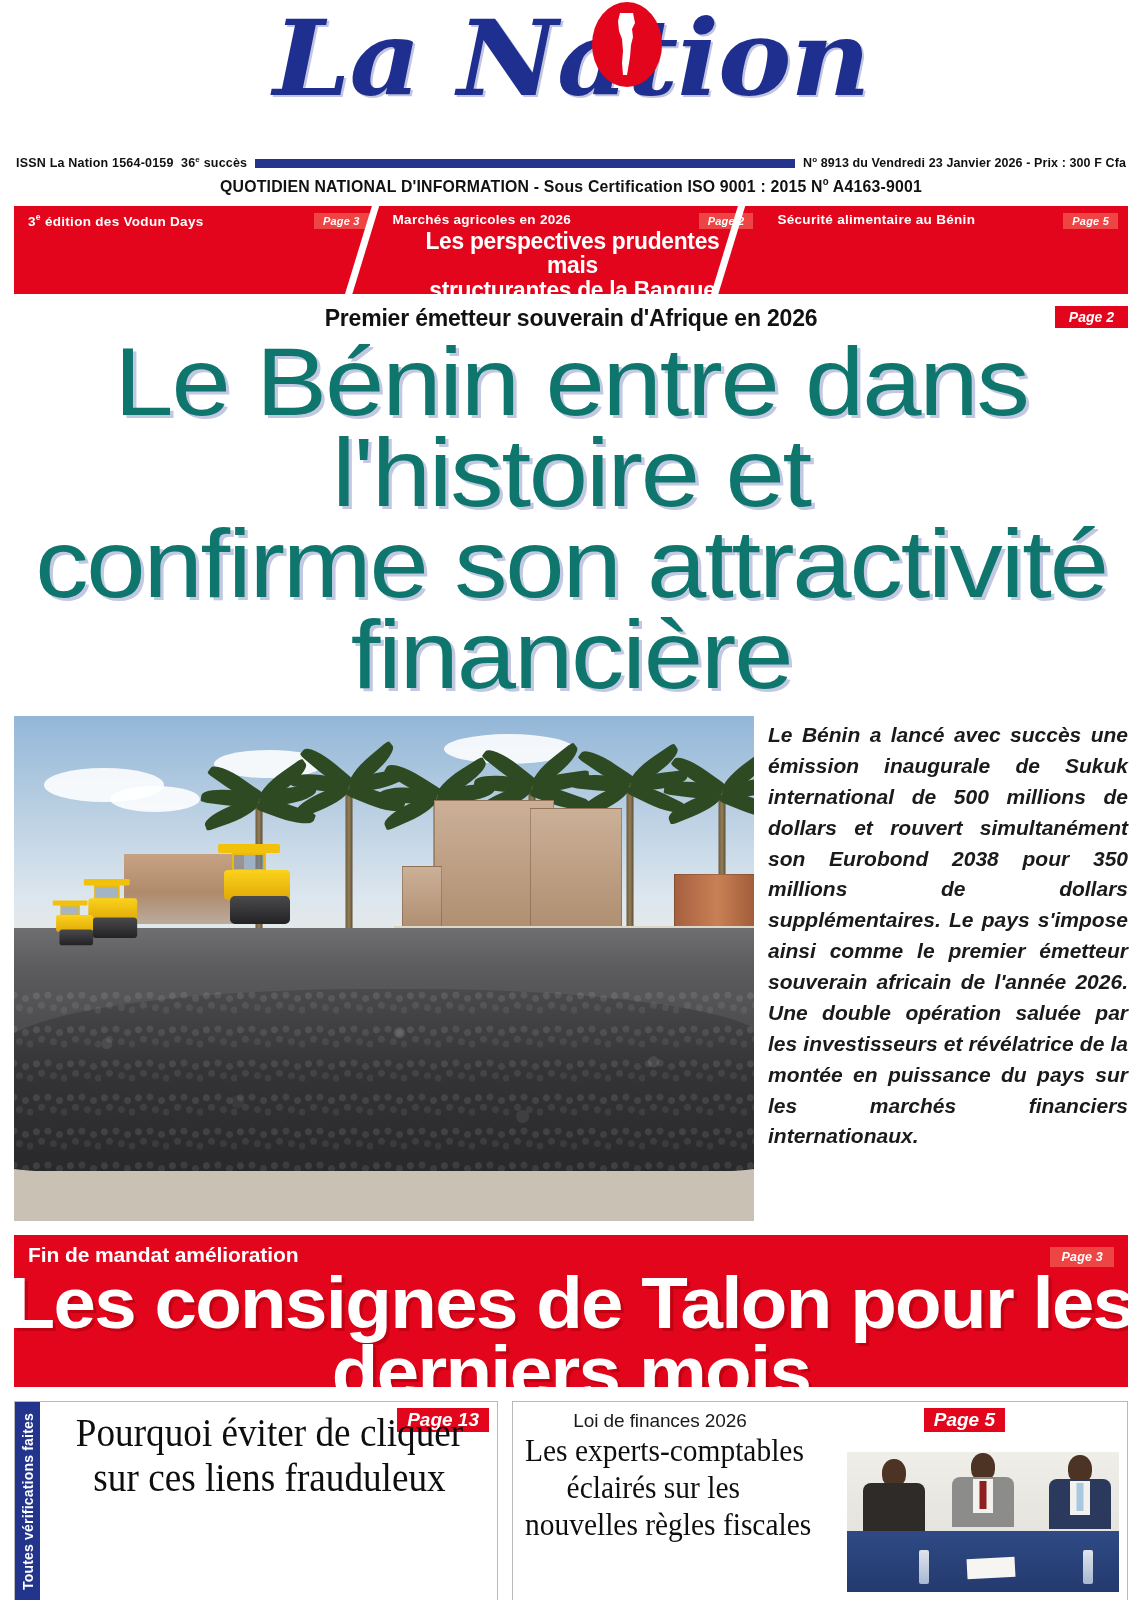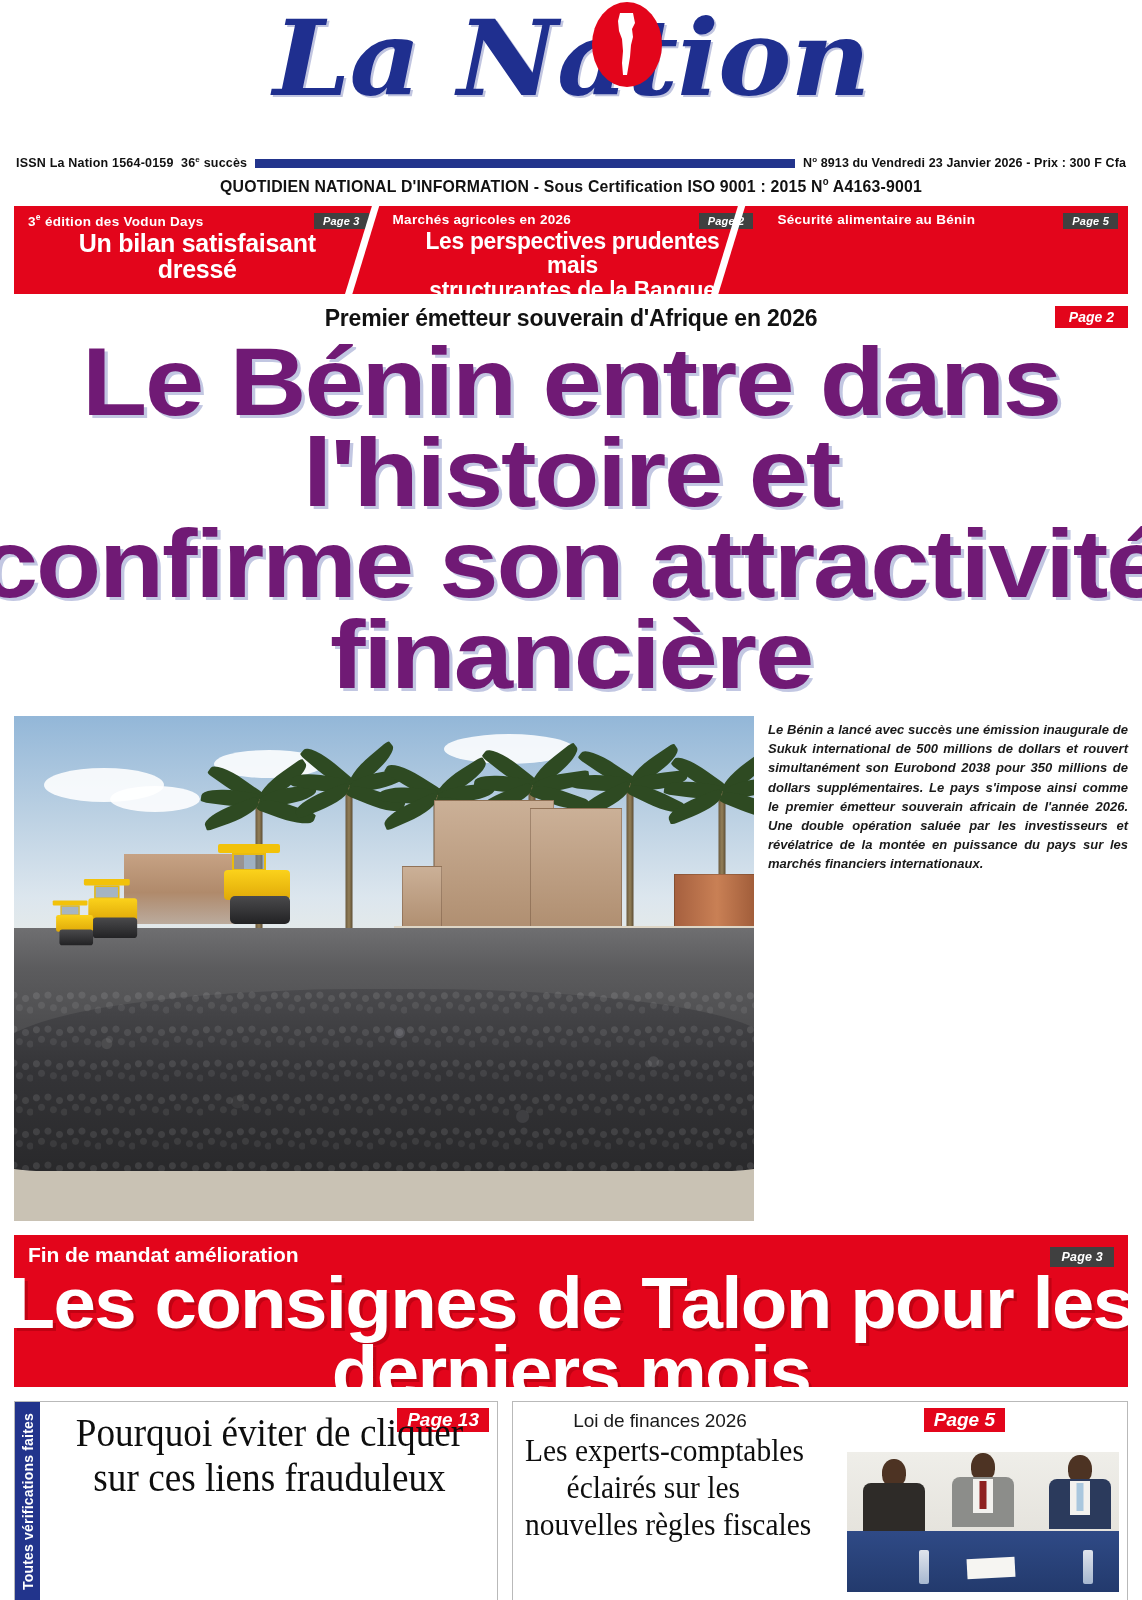--- a/index.html
+++ b/index.html
@@ -94,21 +94,21 @@
   .teaser-kicker sup { font-size: 8.5px; }
   .teaser-title {
     font-size: 25px; font-weight: bold; line-height: 1.05;
     text-align: center; margin-top: 2px;
     letter-spacing: -0.3px;
   }
   .teaser.t2 .teaser-title { font-size: 23.5px; transform: scaleX(0.97); }
   .teaser.t3 .teaser-title { font-size: 25px; }
   .page-chip-dark {
     position: absolute; right: 10px; top: 7px;
-    background: #404040; color: #fff;
+    background: #ef4444; color: #fff;
     font-size: 11px; font-style: italic; font-weight: bold;
     padding: 2px 9px 2px 9px;
     letter-spacing: 0.2px;
   }
   .slash {
     position: absolute; top: -14px; width: 7px; height: 120px;
     background: #fff; transform: rotate(17deg); z-index: 4;
   }
   .slash.s1 { left: 344px; }
   .slash.s2 { left: 710px; }
@@ -128,23 +128,23 @@
     position: absolute; right: 0; top: 2px;
     background: #e3051b; color: #fff;
     font-size: 14px; font-style: italic; font-weight: bold;
     padding: 3px 14px;
   }
 
   
   .headline {
     margin: 2px 14px 0 14px;
     text-align: center;
-    color: #701a75;
+    color: #0f766e;
     font-family: "Liberation Sans", sans-serif;
-    font-weight: bold;
+    font-weight: normal;
     font-size: 97px;
     line-height: 0.94;
     letter-spacing: -2px;
     transform: scaleX(1.0);
     text-shadow: 3px 3px 0 rgba(120,130,190,0.45);
   }
   .headline .hl {
     display: block;
     transform: scaleX(1.1);
   }
@@ -157,21 +157,21 @@
     height: 505px;
   }
   .lead-photo {
     position: relative;
     width: 740px; height: 505px;
     overflow: hidden;
     background: #c9c2b4;
   }
   .lead-text {
     flex: 1;
-    font-size: 13px;
+    font-size: 21px;
     line-height: 1.47;
     font-weight: bold;
     font-style: italic;
     color: #1a1a1a;
     text-align: justify;
     padding-top: 4px;
   }
 
   
   .ph-sky {
@@ -410,23 +410,20 @@
     </div>
   </div>
   <div class="tagline">
     <span>QUOTIDIEN  NATIONAL  D'INFORMATION - Sous Certification ISO 9001 : 2015 N</span><sup>o</sup><span> A4163-9001</span>
   </div>
 
   <div class="teasers">
     <div class="teaser t1">
       <div class="teaser-kicker">
         <span>3</span><sup>e</sup><span> édition des Vodun Days</span>
-      </div>
-      <div class="teaser-title">
-        <span>Un bilan satisfaisant</span><br><span>dressé</span>
       </div>
       <div class="page-chip-dark">Page 3</div>
     </div>
     <div class="teaser t2">
       <div class="teaser-kicker">
         <span>Marchés agricoles en 2026</span>
       </div>
       <div class="teaser-title">
         <span>Les perspectives prudentes mais</span><br><span>structurantes de la Banque mondiale</span>
       </div>

